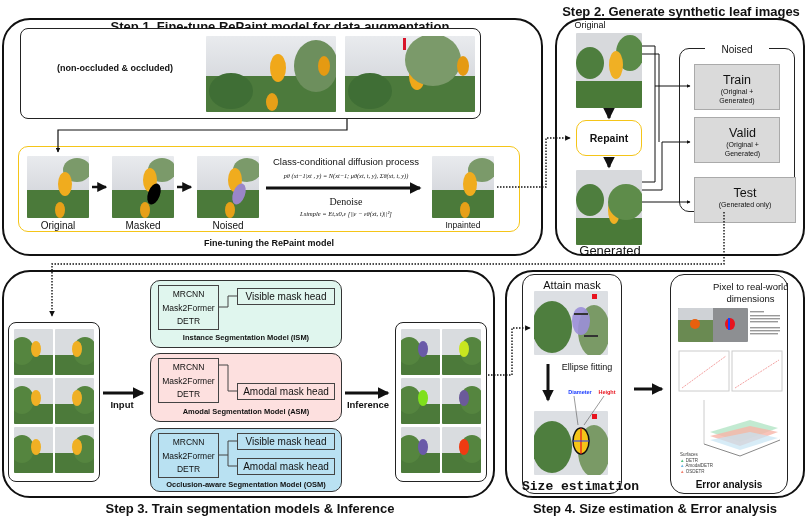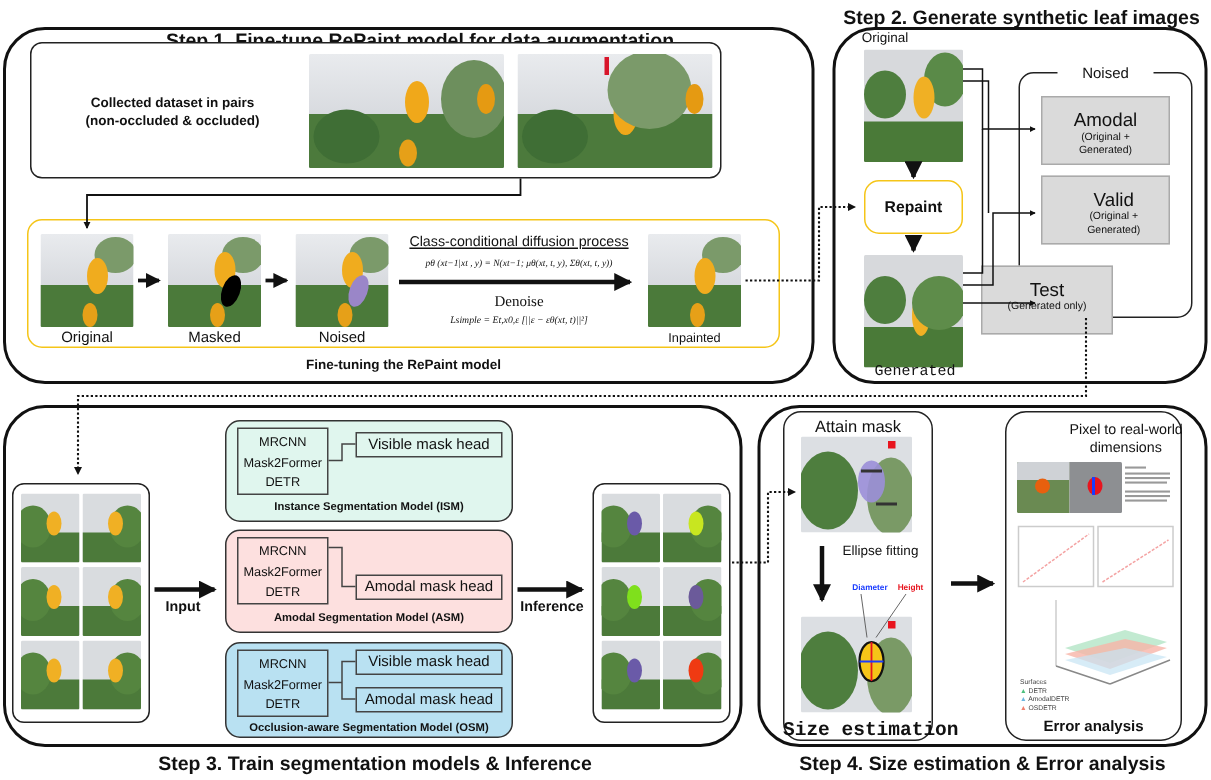--- a/index.html
+++ b/index.html
@@ -34,21 +34,20 @@
 
 <div class="abs title" style="left:40px;top:4px;width:480px;margin-top:15px;">Step 1. Fine-tune RePaint model for data augmentation</div>
 <div class="abs title" style="left:555px;top:4px;width:252px;">Step 2. Generate synthetic leaf images</div>
 <div class="abs title" style="left:60px;top:501px;width:380px;">Step 3. Train segmentation models &amp; Inference</div>
 <div class="abs title" style="left:520px;top:501px;width:270px;">Step 4. Size estimation &amp; Error analysis</div>
 
 <div class="frame" style="left:2px;top:18px;width:541px;height:238px;"></div>
 
 <div class="box" style="left:20px;top:28px;width:461px;height:91px;border-radius:8px;"></div>
 <div class="cap capb" style="left:30px;top:62px;width:170px;font-size:9px;line-height:12px;">
-  <div>Collected dataset in pairs</div>
   <div>(non-occluded &amp; occluded)</div>
 </div>
 <div class="photo" style="left:206px;top:36px;width:130px;height:76px;">
   <svg width="130" height="76">
       <rect width="130" height="76" fill="url(#sky)"></rect>
       <rect y="40" width="130" height="36" fill="#4c7a3c"></rect>
       <ellipse cx="25" cy="55" rx="22" ry="18" fill="#3f6e35"></ellipse>
       <ellipse cx="110" cy="30" rx="22" ry="26" fill="#6d8f5d"></ellipse>
       <ellipse cx="72" cy="32" rx="8" ry="14" fill="#f0a81a"></ellipse>
       <ellipse cx="118" cy="30" rx="6" ry="10" fill="#e59a12"></ellipse>
@@ -107,21 +106,21 @@
       <ellipse cx="38" cy="28" rx="7" ry="12" fill="#f0ac1e"></ellipse>
       <ellipse cx="33" cy="54" rx="5" ry="8" fill="#e6a018"></ellipse>
     </svg>
   </div>
 
 <div class="cap" style="left:17px;top:220px;width:82px;font-size:10px;">Original</div>
 <div class="cap" style="left:102px;top:220px;width:82px;font-size:10px;">Masked</div>
 <div class="cap" style="left:187px;top:220px;width:82px;font-size:10px;">Noised</div>
 <div class="cap" style="left:423px;top:220px;width:80px;font-size:8.5px;">Inpainted</div>
 
-<div class="cap" style="left:262px;top:156px;width:168px;font-size:9.5px;text-decoration:underline;">Class-conditional diffusion process</div>
+<div class="cap" style="left:262px;top:156px;width:168px;font-size:9.5px;">Class-conditional diffusion process</div>
 <div class="cap" style="left:255px;top:172px;width:182px;font-size:6.3px;font-family:'Liberation Serif',serif;font-style:italic;">pθ (xt−1|xt , y) = N(xt−1; μθ(xt, t, y), Σθ(xt, t, y))</div>
 <div class="cap" style="left:262px;top:196px;width:168px;font-size:10px;font-family:Liberation Serif, serif;">Denoise</div>
 <div class="cap" style="left:262px;top:210px;width:168px;font-size:6.5px;font-family:'Liberation Serif',serif;font-style:italic;">Lsimple = Et,x0,ε [||ε − εθ(xt, t)||²]</div>
 
 <div class="frame" style="left:555px;top:18px;width:250px;height:238px;"></div>
 <div class="cap" style="left:560px;top:20px;width:60px;font-size:9px;">Original</div>
 <div class="photo" style="left:576px;top:33px;width:66px;height:75px;">
     <svg width="66" height="75">
       <rect width="66" height="75" fill="#d7d9dc"></rect>
       <ellipse cx="14" cy="30" rx="14" ry="16" fill="#4e7e3e"></ellipse>
@@ -136,36 +135,36 @@
 
 <div class="photo" style="left:576px;top:170px;width:66px;height:75px;">
     <svg width="66" height="75">
       <rect width="66" height="75" fill="#d7d9dc"></rect>
       <ellipse cx="14" cy="30" rx="14" ry="16" fill="#4e7e3e"></ellipse>
       <rect y="48" width="66" height="27" fill="#4a7a38"></rect>
       <ellipse cx="38" cy="40" rx="6" ry="14" fill="#f0b024"></ellipse>
       <ellipse cx="50" cy="32" rx="18" ry="18" fill="#5e8c4a"></ellipse>
     </svg>
   </div>
-<div class="cap" style="left:570px;top:243px;width:80px;font-size:10px;font-family:Liberation Mono, monospace;">Generated</div>
+<div class="cap" style="left:570px;top:243px;width:80px;font-size:13px;">Generated</div>
 
 <div class="box" style="left:679px;top:48px;width:116px;height:164px;border-radius:10px;"></div>
 <div class="cap" style="left:705px;top:44px;width:64px;font-size:10px;background:#fff;">Noised</div>
 
 <div class="dsbox" style="left:694px;top:64px;width:86px;height:46px;">
-  <span class="big">Amodal</span>
+  <span class="big">Train</span>
   <span class="small">(Original +</span>
   <span class="small">Generated)</span>
 </div>
 <div class="dsbox" style="left:694px;top:117px;width:86px;height:46px;padding-left:11px;">
   <span class="big">Valid</span>
   <span class="small">(Original +</span>
   <span class="small">Generated)</span>
 </div>
-<div class="dsbox" style="left:654px;top:177px;width:88px;height:46px;">
+<div class="dsbox" style="left:694px;top:177px;width:102px;height:46px;">
   <span class="big">Test</span>
   <span class="small">(Generated only)</span>
 </div>
 
 <div class="frame" style="left:2px;top:270px;width:493px;height:228px;"></div>
 
 <div class="box" style="left:8px;top:322px;width:92px;height:160px;border-radius:8px;"></div>
 <div class="box" style="left:395px;top:322px;width:92px;height:160px;border-radius:8px;"></div>
 
 <div id="grid-in">

